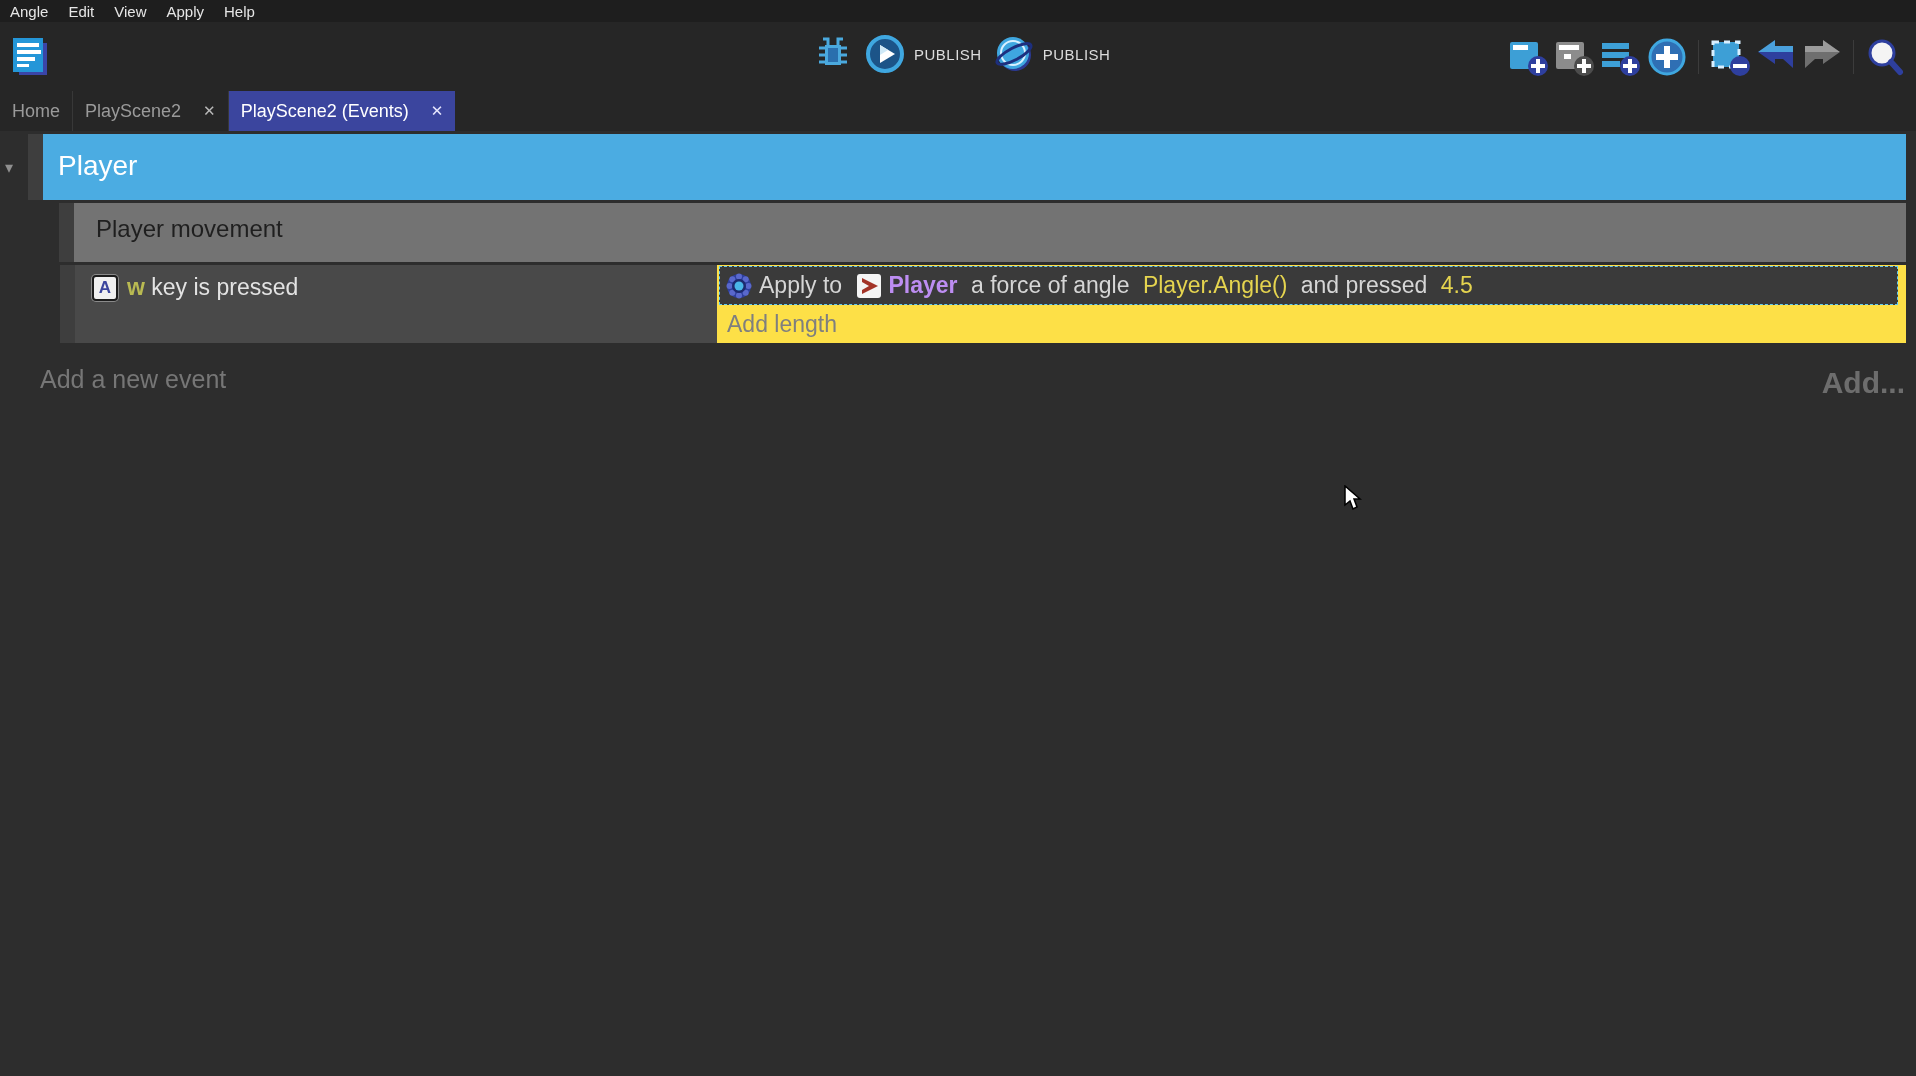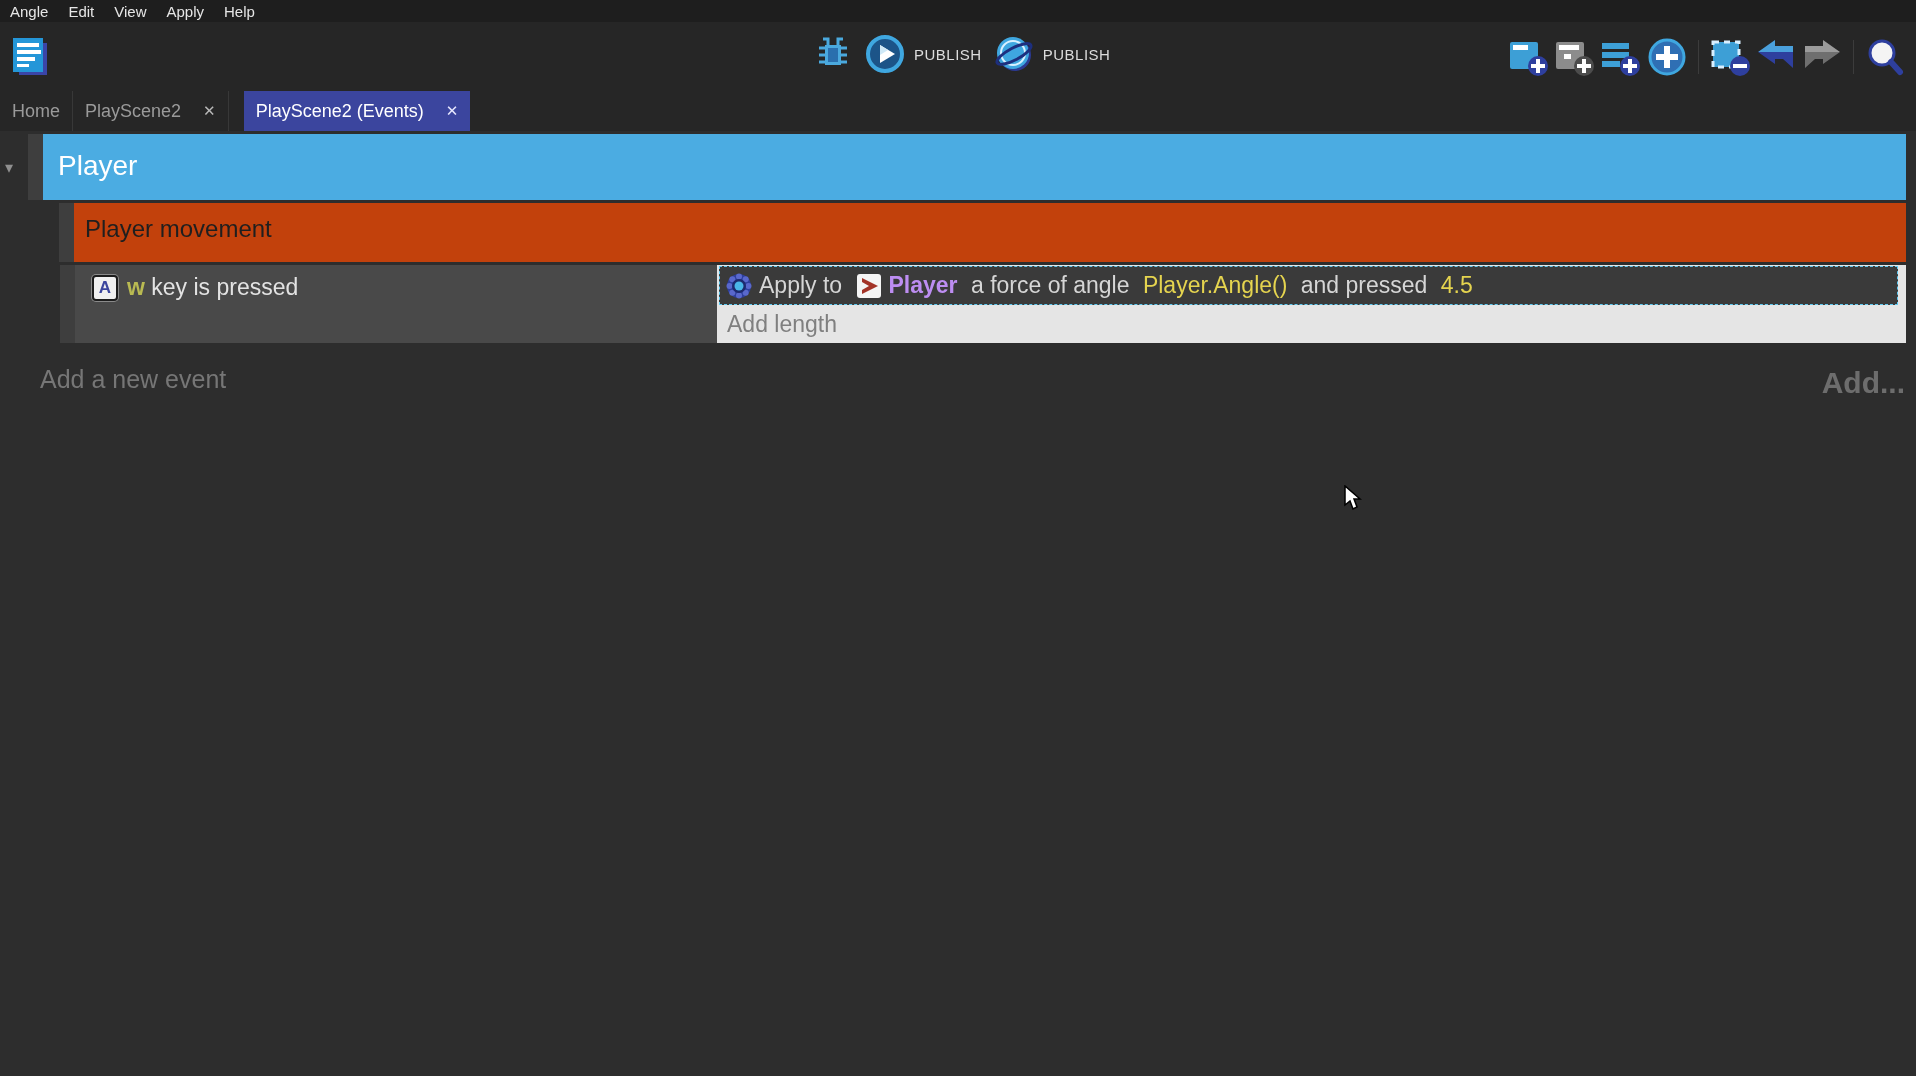--- a/index.html
+++ b/index.html
@@ -26,57 +26,57 @@
   .right-tools { position:absolute; right:11px; top:15px; display:flex; align-items:center; gap:6px; }
   .icon-btn { width:40px; height:40px; display:flex; align-items:center; justify-content:center; background:none; border:none; }
   .vsep { width:1px; height:34px; background:#3c3c3c; margin:0 5px; }
 
   
   .tabbar { position:absolute; top:91px; left:0; right:0; height:40px; background:#262626; display:flex; }
   .tab {
     display:flex; align-items:center; gap:22px; padding:0 12px;
     color:#9a9a9a; font-size:18px; border-right:1px solid #383838; cursor:default;
   }
-  .tab.active { background:#3b459e; color:#ffffff; border-right:none;margin-left:15px; }
+  .tab.active { background:#3b459e; color:#ffffff; border-right:none; }
   .tab-close { font-size:15px; color:#b9b9b9; }
   .tab.active .tab-close { color:#e8e8ff; }
 
   
   .sheet { position:absolute; top:131px; left:0; right:0; bottom:0; background:#2d2d2d; }
 
   .collapse-arrow { position:absolute; left:5px; top:27px; color:#8f8f8f; font-size:16px; }
   .group-gutter { position:absolute; left:28px; top:3px; width:15px; height:66px; background:#3e3e3e; }
   .group-header {
     position:absolute; left:43px; right:10px; top:3px; height:66px;
     background:#4bace2; color:#ffffff; font-size:28px; line-height:64px; padding-left:15px;
   }
 
   .comment-gutter { position:absolute; left:59px; top:72px; width:15px; height:59px; background:#3e3e3e; }
   .comment-block {
     position:absolute; left:74px; right:10px; top:72px; height:59px;
-    background:#c2410c; color:#1f1f1f; font-size:24px; padding:12px 0 0 11px;
+    background:#737373; color:#1f1f1f; font-size:24px; padding:12px 0 0 22px;
   }
 
   .event-row { position:absolute; left:60px; right:10px; top:134px; height:78px; }
   .event-gutter { position:absolute; left:0; top:0; bottom:0; width:15px; background:#3e3e3e; }
   .condition-cell { position:absolute; left:15px; width:642px; top:0; bottom:0; background:#494949; }
   .condition-line {
     display:flex; align-items:center; gap:9px; padding:9px 0 0 17px;
     color:#e3e3e3; font-size:23px; white-space:pre;
   }
   .key-cap {
     width:26px; height:26px; background:#f0f0f0; border:2px solid #1c1c1c; border-radius:4px;
     color:#3b459e; font-weight:bold; font-size:17px; display:flex; align-items:center; justify-content:center;
     box-shadow:0 0 0 1px #8a8a8a;
   }
   .key-name { color:#b9ba52; font-weight:bold; }
   .add-slot { color:#7f7f7f; font-size:23px; }
   .cond-add { padding:6px 0 0 7px; }
 
-  .action-cell { position:absolute; left:657px; right:0; top:0; bottom:0; background:#e5e5e5; }
+  .action-cell { position:absolute; left:657px; right:0; top:0; bottom:0; background:#fde047; }
   .selected-action {
     position:absolute; left:2px; right:8px; top:1px; height:39px;
     border:1px dashed #5fc9f0; background:#3a3a3a;
     display:flex; align-items:center; gap:7px; padding-left:6px;
     font-size:23px; color:#d6d6d6; white-space:pre;
   }
   .obj-name { color:#bd8df2; font-weight:bold; }
   .expr { color:#e5d44f; }
   .action-add { position:absolute; left:10px; top:46px; }
 

